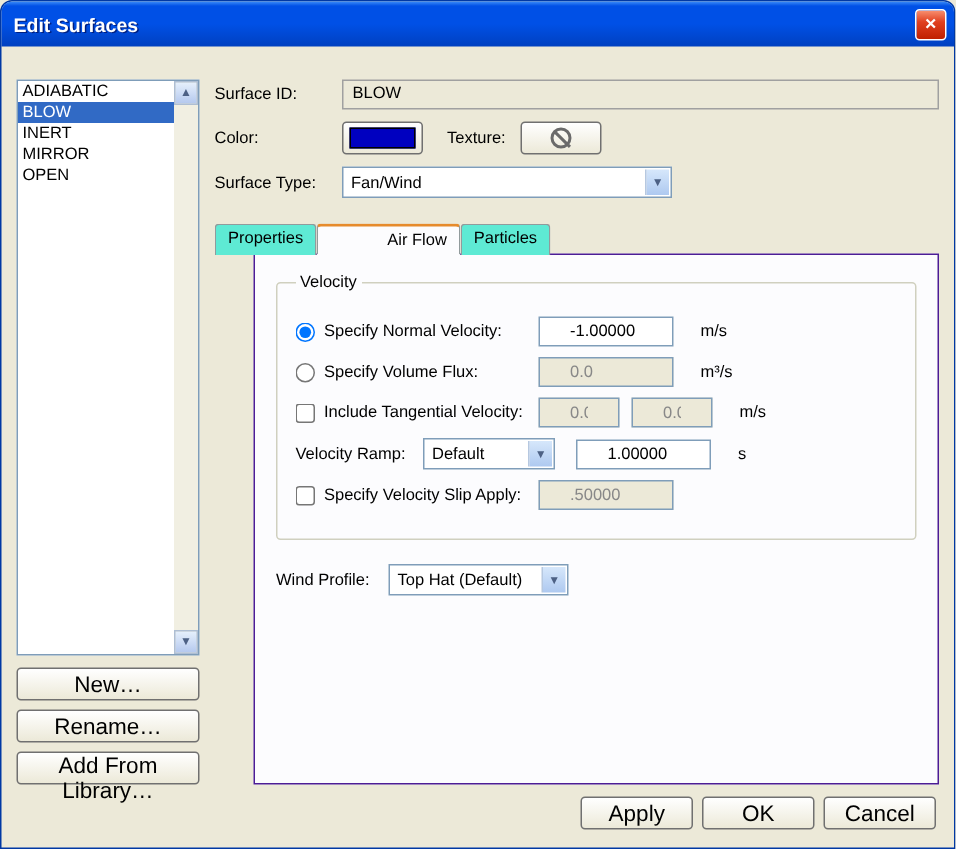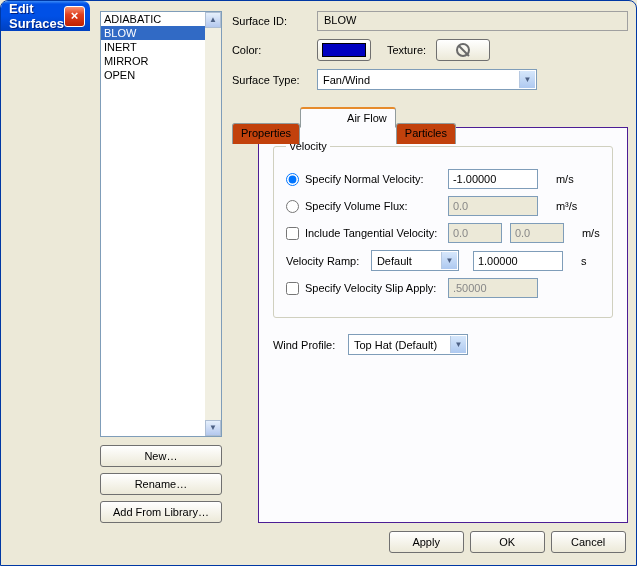--- a/index.html
+++ b/index.html
@@ -12,21 +12,22 @@
     height: 566px;
     overflow: hidden;
   }
   .window {
     width: 637px;
     height: 566px;
     border: 1px solid #0038a4;
     background: #ece9d8;
     border-radius: 8px 8px 0 0;
     display: flex;
-    flex-direction: row;
+    flex-direction: column;
+    gap: 12px;
   }
   .titlebar {
     height: 30px;
     background: linear-gradient(to bottom, #3b8cf8 0%, #0050e6 10%, #0050e6 50%, #0040c0 100%);
     border-radius: 7px 7px 0 0;
     display: flex;
     align-items: center;
     padding: 0 5px 0 8px;
     color: #fff;
   }
@@ -110,21 +111,21 @@
     margin-top: 8px;
     display: flex;
     flex-direction: column;
     gap: 6px;
   }
   .btn {
     background: linear-gradient(to bottom, #fff, #ece9d8);
     border: 1px solid #707070;
     border-radius: 3px;
     height: 22px;
-    font-size: 11px;
+    font-size: 15px;
     font-family: inherit;
     cursor: pointer;
     padding: 0 8px;
     text-align: center;
   }
   .right-col {
     flex: 1;
     display: flex;
     flex-direction: column;
   }
@@ -211,27 +212,27 @@
   }
   .tabs-row {
     display: flex;
     margin-top: 8px;
     position: relative;
     z-index: 2;
   }
   .tab {
     border: 1px solid #919b9c;
     border-bottom: none;
-    background: #c2410c;
+    background: #5eead4;
     padding: 3px 8px;
     border-radius: 3px 3px 0 0;
     margin-right: 0px;
     cursor: pointer;
     position: relative;
-    top: 17px;
+    top: 1px;
   }
   .tab.active {
     background: #fcfcfe;
     border-bottom: 1px solid #fcfcfe;
     top: 1px;
     z-index: 3;
     border-top: 2px solid #e68b2c;
     padding-left: 46px;
   }
   .tab-page {
@@ -264,21 +265,21 @@
   .vlabel {
     width: 162px;
     display: flex;
     align-items: center;
   }
   .txt-input {
     width: 90px;
     height: 20px;
     border: 1px solid #7f9db9;
     background: #fff;
-    padding: 1px 4px;
+    padding: 1px 20px;
     font-family: inherit;
     font-size: 11px;
   }
   .txt-input.disabled {
     background: #ece9d8;
     color: #888;
   }
   .txt-input.small { width: 54px; }
   .unit {
     margin-left: 18px;

